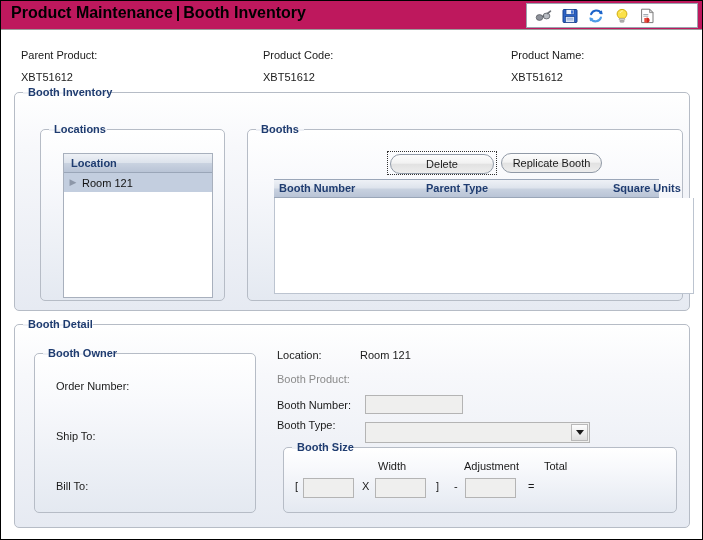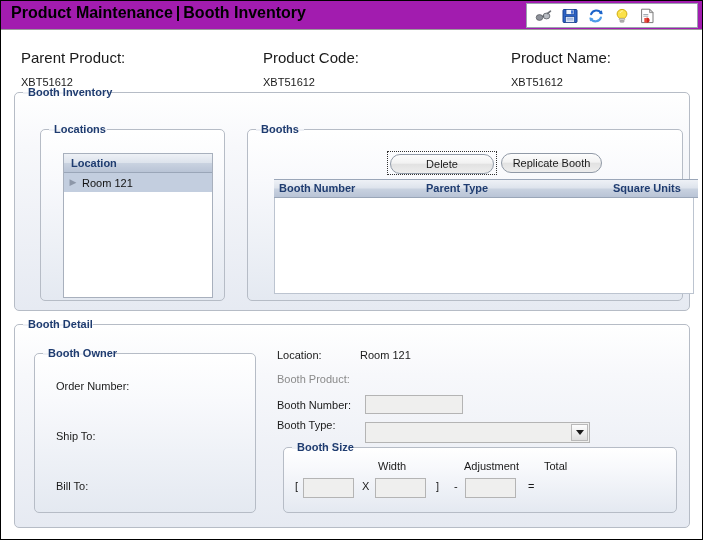--- a/index.html
+++ b/index.html
@@ -21,21 +21,21 @@
     border: 1px solid #000;
     box-sizing: border-box;
     background: #ffffff;
     overflow: hidden;
   }
 
   
   .titlebar {
     position: absolute; left: 0; top: 0;
     width: 701px; height: 29px;
-    background: #a21caf;
+    background: #be185d;
     border-bottom: 1px solid #9b9b9b;
     box-sizing: border-box;
   }
   .page-title {
     position: absolute; left: 10px; top: 3px;
     font-size: 16px; font-weight: bold;
     color: #000000;
     letter-spacing: 0px;
     white-space: nowrap;
   }
@@ -54,21 +54,21 @@
   .tbicon {
     width: 17px; height: 17px;
     display: inline-flex; align-items: center; justify-content: center;
     cursor: pointer;
   }
   .tbicon svg { display: block; }
 
   
   .infocol { position: absolute; }
   .info-label {
-    font-size: 15px; color: #1a1a1a;
+    font-size: 11px; color: #1a1a1a;
     white-space: nowrap;
     text-align: center;
   }
   .info-value {
     font-size: 11px; color: #1a1a1a;
     margin-top: 10px;
     white-space: nowrap;
   }
 
   
@@ -319,21 +319,21 @@
       <div class="legend-mask" style="width:48px;"></div>
       <div class="legend">Booths</div>
 
 
       <div class="btn-focus-wrap" style="left:139px; top:21px; width:110px; height:24px;">
         <button class="btn" style="width:104px;text-align:right;">Delete</button>
       </div>
 
       <button class="btn" style="left:253px; top:23px; width:101px;">Replicate Booth</button>
 
-      <div class="grid-header" style="left:26px; top:49px; width:424px;">
+      <div class="grid-header" style="left:26px; top:49px; width:385px;">
         <div class="gcell" style="left:5px;">Booth Number</div>
         <div class="gcell" style="left:152px;">Parent Type</div>
         <div class="gcell" style="left:339px;">Square Units</div>
       </div>
 
       <div class="grid-body" style="left:26px; top:68px; width:420px; height:96px;"></div>
     </div>
   </div>
 
   <div class="group grad-outer" style="left:13px; top:323px; width:676px; height:204px;">

